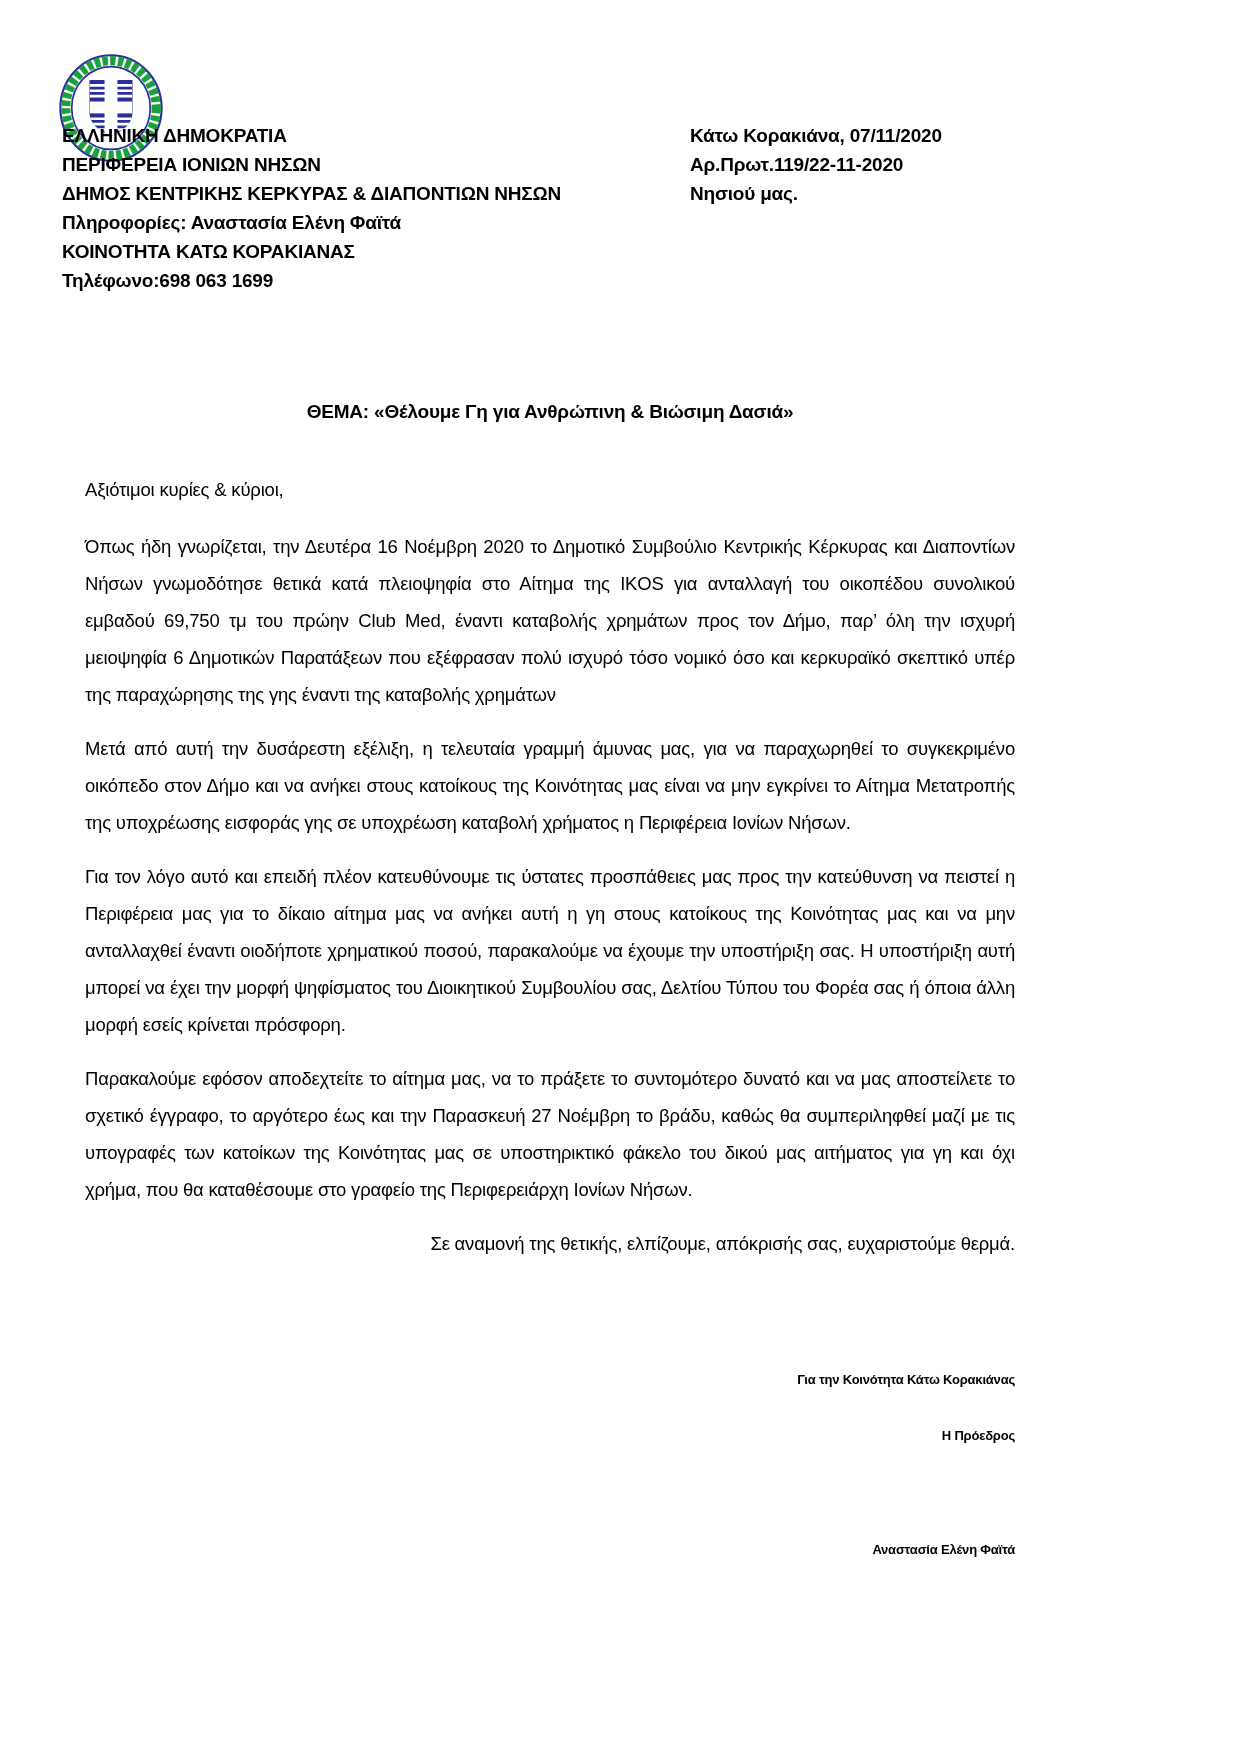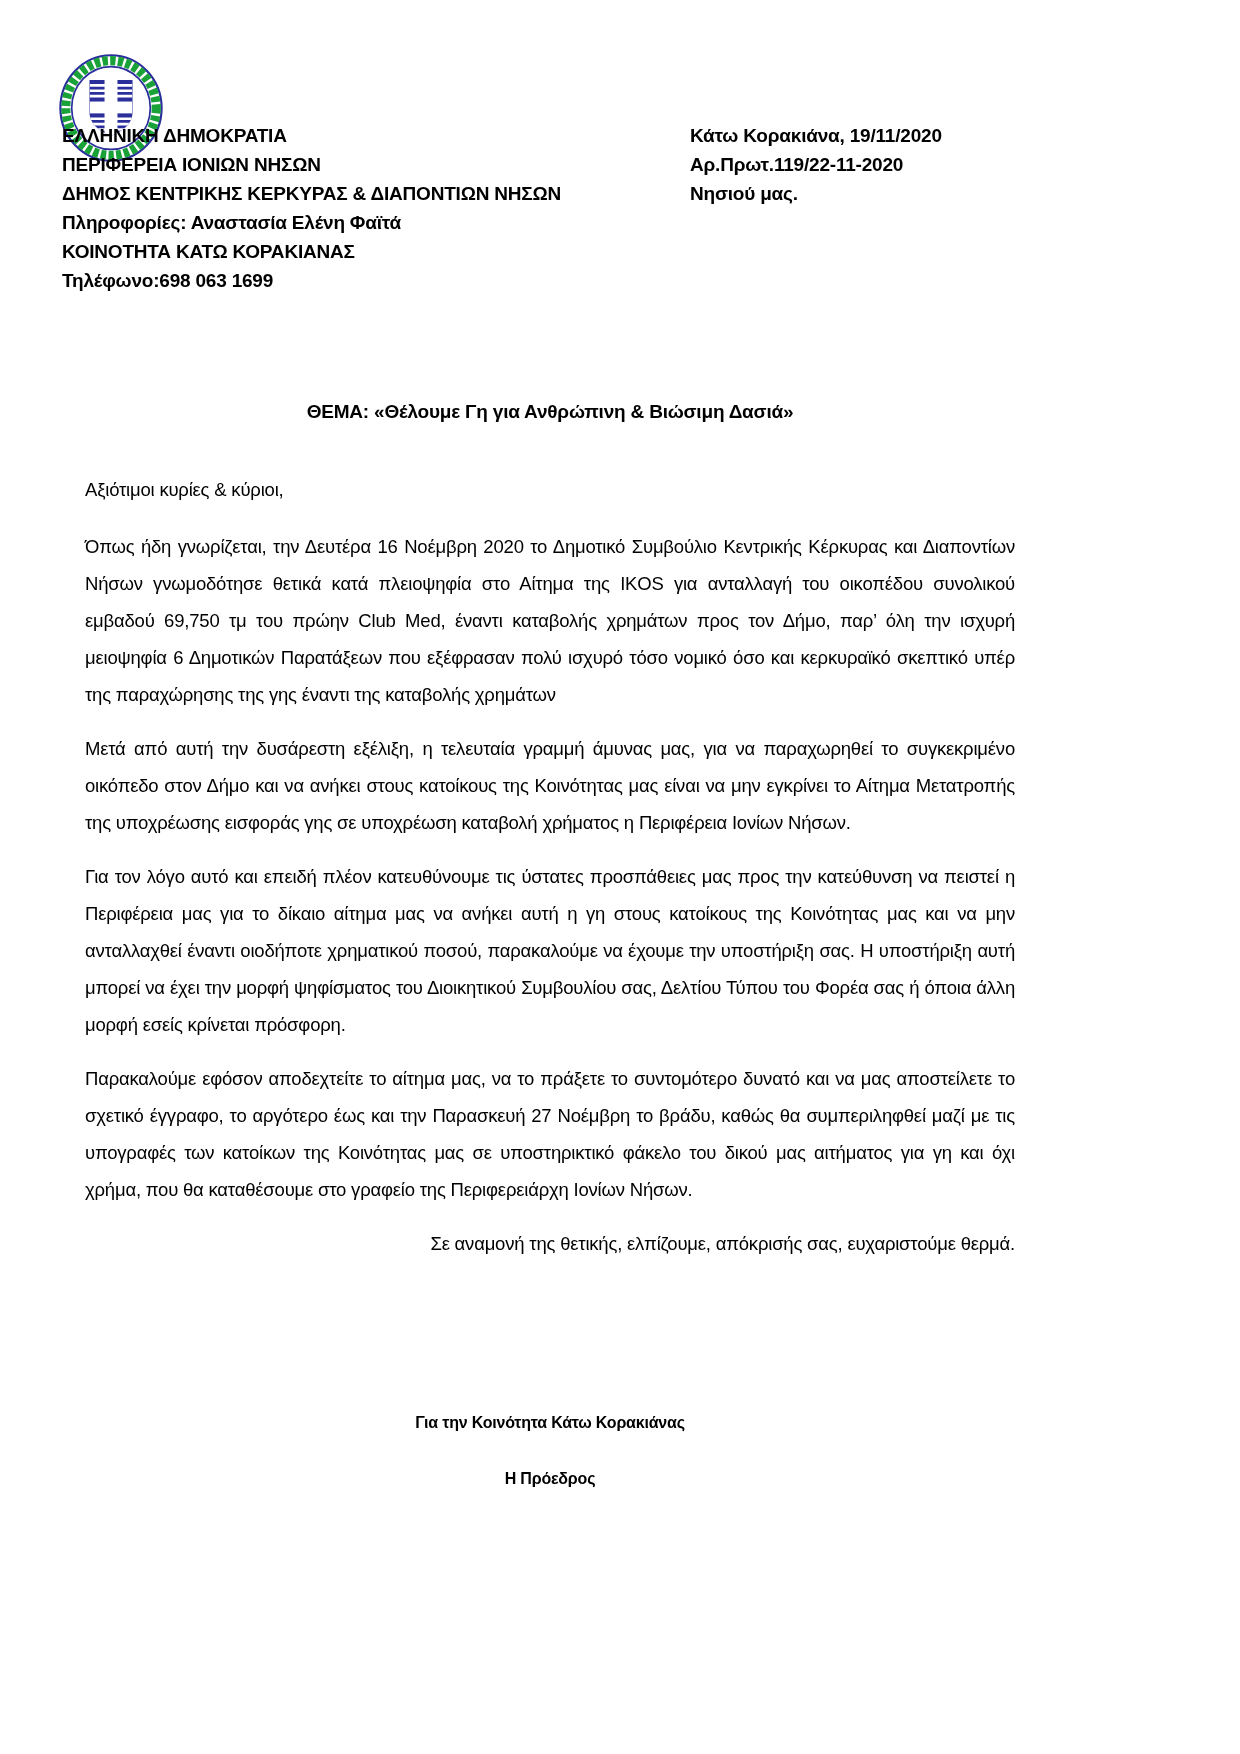--- a/index.html
+++ b/index.html
@@ -49,29 +49,28 @@
     line-height: 37px;
     letter-spacing: -0.2px;
   }
   .salutation { margin: 16px 0 20px 0; }
   .para { margin: 0 0 17px 0; text-align: justify; }
   .para:last-child { text-align: right; }
   .closing-line {
     position: absolute;
     left: 85px;
     width: 930px;
-    text-align: center;
+    text-align: right;
     font-weight: 700;
-    font-size: 16px;
+    font-size: 13px;
     letter-spacing: -0.2px;
-    margin-top: 42px;
   }
   .closing-org   { top: 1372px; }
   .closing-title { top: 1428px; }
-  .closing-name  { top: 1542px; text-decoration: underline; }
+  .closing-name  { top: 1542px; }
 </style>
 </head>
 <body>
 
 <div class="page">
 
   <svg class="emblem" viewBox="0 0 100 104" aria-hidden="true">
     <ellipse cx="50" cy="52" rx="47" ry="49" fill="none" stroke="#2a2f9c" stroke-width="2"></ellipse>
     <ellipse cx="50" cy="52" rx="42" ry="44" fill="none" stroke="#19a238" stroke-width="8.5" stroke-dasharray="5 2.2"></ellipse>
     <ellipse cx="50" cy="52" rx="36.5" ry="38.5" fill="none" stroke="#2a2f9c" stroke-width="1.6"></ellipse>
@@ -96,21 +95,21 @@
   <div class="hdr-block sender">
     <div>ΕΛΛΗΝΙΚΗ ΔΗΜΟΚΡΑΤΙΑ</div>
     <div>ΠΕΡΙΦΕΡΕΙΑ ΙΟΝΙΩΝ ΝΗΣΩΝ</div>
     <div>ΔΗΜΟΣ ΚΕΝΤΡΙΚΗΣ ΚΕΡΚΥΡΑΣ &amp; ΔΙΑΠΟΝΤΙΩΝ ΝΗΣΩΝ</div>
     <div>Πληροφορίες: Αναστασία Ελένη Φαϊτά</div>
     <div>ΚΟΙΝΟΤΗΤΑ ΚΑΤΩ ΚΟΡΑΚΙΑΝΑΣ</div>
     <div>Τηλέφωνο:698 063 1699</div>
   </div>
 
   <div class="hdr-block reference">
-    <div>Κάτω Κορακιάνα, 19/11/2020</div>
+    <div>Κάτω Κορακιάνα, 07/11/2020</div>
     <div>Αρ.Πρωτ.119/22-11-2020</div>
     <div>Νησιού μας.</div>
   </div>
 
   <div class="subject">ΘΕΜΑ: «Θέλουμε Γη για Ανθρώπινη &amp; Βιώσιμη Δασιά»</div>
 
   <div class="letter-body">
     <p class="salutation">Αξιότιμοι κυρίες &amp; κύριοι,</p>
     <p class="para">Όπως ήδη γνωρίζεται, την Δευτέρα 16 Νοέμβρη 2020  το Δημοτικό Συμβούλιο Κεντρικής Κέρκυρας και Διαποντίων Νήσων γνωμοδότησε θετικά κατά πλειοψηφία στο Αίτημα της IKOS για ανταλλαγή του οικοπέδου συνολικού εμβαδού 69,750 τμ του πρώην Club Med, έναντι καταβολής χρημάτων προς τον Δήμο, παρ’ όλη την ισχυρή μειοψηφία 6 Δημοτικών Παρατάξεων που εξέφρασαν πολύ ισχυρό τόσο νομικό όσο και κερκυραϊκό σκεπτικό υπέρ της παραχώρησης της γης έναντι της καταβολής χρημάτων</p>
     <p class="para">Μετά από αυτή την δυσάρεστη εξέλιξη, η τελευταία γραμμή άμυνας μας, για να παραχωρηθεί το συγκεκριμένο οικόπεδο στον Δήμο και να ανήκει στους κατοίκους της Κοινότητας μας είναι να μην εγκρίνει το Αίτημα Μετατροπής της υποχρέωσης εισφοράς γης σε υποχρέωση καταβολή χρήματος η Περιφέρεια Ιονίων Νήσων.</p>

